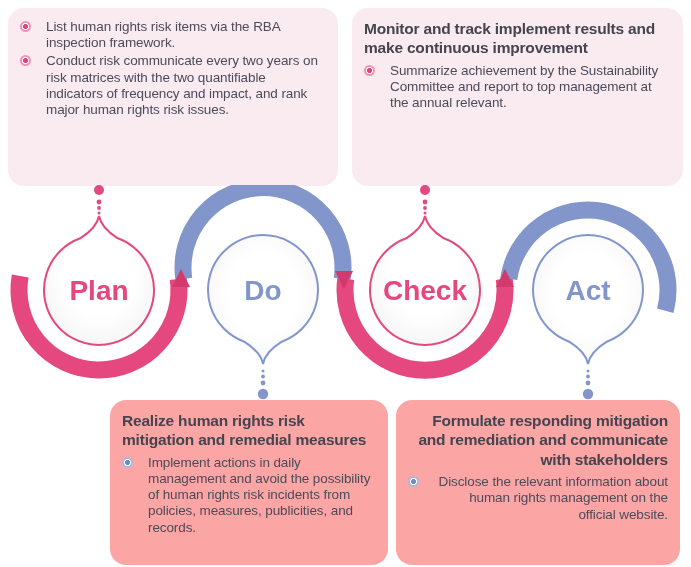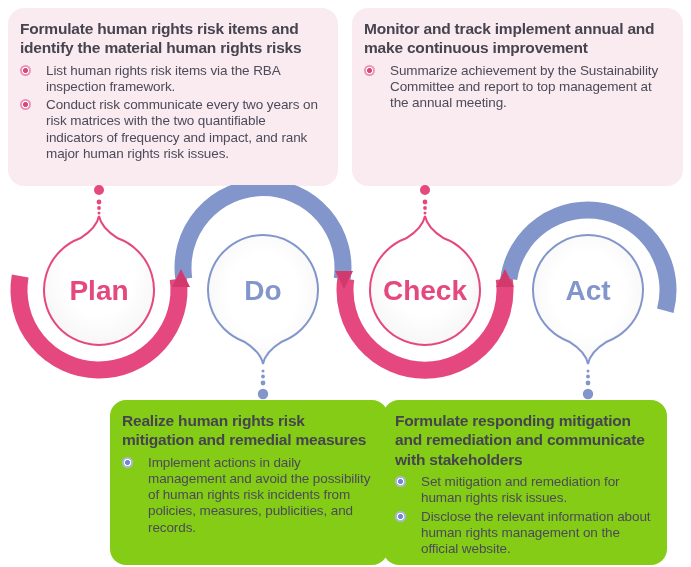--- a/index.html
+++ b/index.html
@@ -2,86 +2,81 @@
 <html><head>
 <meta charset="utf-8">
 <style>
   html,body{margin:0;padding:0;background:#ffffff;}
   .canvas{
     position:relative;width:691px;height:567px;background:#ffffff;overflow:hidden;
     font-family:"Liberation Sans", sans-serif;
   }
   .panel{position:absolute;border-radius:16px;padding:11px 12px;box-sizing:border-box;overflow:hidden;}
   .panel.pink-bg{background:#FAEBF1;}
-  .panel.blue-bg{background:#84cc16;}
+  .panel.blue-bg{background:#fca5a5;}
   .panel h2{
     margin:0 0 5px 0;font-size:15.5px;line-height:1.25;font-weight:bold;
     color:#45444F;letter-spacing:-0.2px;
   }
   .panel ul{list-style:none;margin:0;padding:0;}
   .panel li{display:flex;gap:15px;margin:0 0 2px 0;}
   .panel li .btxt{
     font-size:13.5px;line-height:1.2;color:#4B4B59;letter-spacing:-0.1px;
   }
   .bicon{flex:none;width:11px;height:11px;border-radius:50%;margin-top:2px;}
   .bicon.pink{background:radial-gradient(circle at 50% 50%, #D9487B 0 2.2px, #ffffff 2.6px 3.4px, #EE93B4 3.8px 5.5px);}
   .bicon.blue{background:radial-gradient(circle at 50% 50%, #7189C5 0 2.2px, #ffffff 2.6px 3.4px, #A9B8DF 3.8px 5.5px);}
   .panel-plan{left:8px;top:8px;width:330px;height:178px;}
   .panel-check{left:352px;top:8px;width:331px;height:178px;}
   .panel-do{left:110px;top:400px;width:278px;height:165px;}
-  .panel-act{left:383px;top:400px;width:284px;height:165px;}
+  .panel-act{left:396px;top:400px;width:284px;height:165px;text-align:right;}
   .cycle-band{position:absolute;left:0;top:185px;width:691px;height:215px;}
   .cycle-label{font-family:"Liberation Sans", sans-serif;font-weight:bold;font-size:28px;}
 </style>
 </head>
 <body>
 
 <div class="canvas">
 
   <section class="panel pink-bg panel-plan">
-    <h2>Formulate human rights risk items and identify the material human rights risks</h2>
     <ul>
       <li>
         <span class="bicon pink"></span>
         <span class="btxt">List human rights risk items via the RBA inspection framework.</span>
       </li>
       <li>
         <span class="bicon pink"></span>
         <span class="btxt">Conduct risk communicate every two years on risk matrices with the two quantifiable indicators of frequency and impact, and rank major human rights risk issues.</span>
       </li>
     </ul>
   </section>
 
   <section class="panel pink-bg panel-check">
-    <h2>Monitor and track implement annual and make continuous improvement</h2>
+    <h2>Monitor and track implement results and make continuous improvement</h2>
     <ul>
       <li>
         <span class="bicon pink"></span>
-        <span class="btxt">Summarize achievement by the Sustainability Committee and report to top management at the annual meeting.</span>
+        <span class="btxt">Summarize achievement by the Sustainability Committee and report to top management at the annual relevant.</span>
       </li>
     </ul>
   </section>
 
   <section class="panel blue-bg panel-do">
     <h2>Realize human rights risk mitigation and remedial measures</h2>
     <ul>
       <li>
         <span class="bicon blue"></span>
         <span class="btxt">Implement actions in daily management and avoid the possibility of human rights risk incidents from policies, measures, publicities, and records.</span>
       </li>
     </ul>
   </section>
 
   <section class="panel blue-bg panel-act">
     <h2>Formulate responding mitigation and remediation and communicate with stakeholders</h2>
     <ul>
-      <li>
-        <span class="bicon blue"></span>
-        <span class="btxt">Set mitigation and remediation for human rights risk issues.</span>
-      </li>
       <li>
         <span class="bicon blue"></span>
         <span class="btxt">Disclose the relevant information about human rights management on the official website.</span>
       </li>
     </ul>
   </section>
 
   <svg class="cycle-band" viewBox="0 0 691 215">
     <defs>
       <radialGradient id="bubbleGrad" cx="50%" cy="45%" r="70%">

